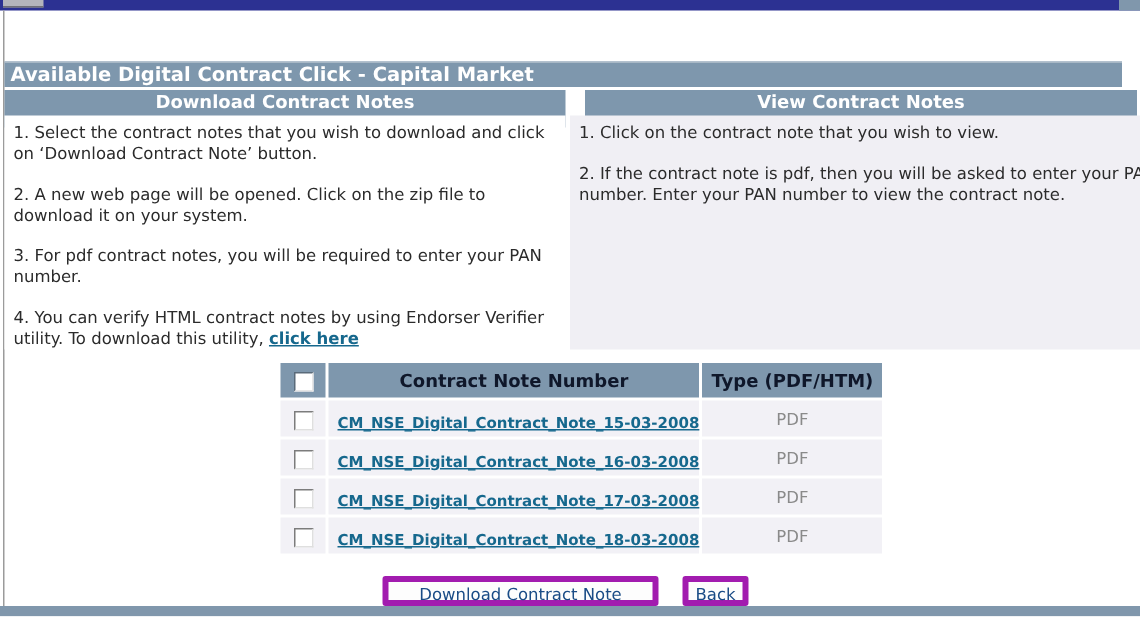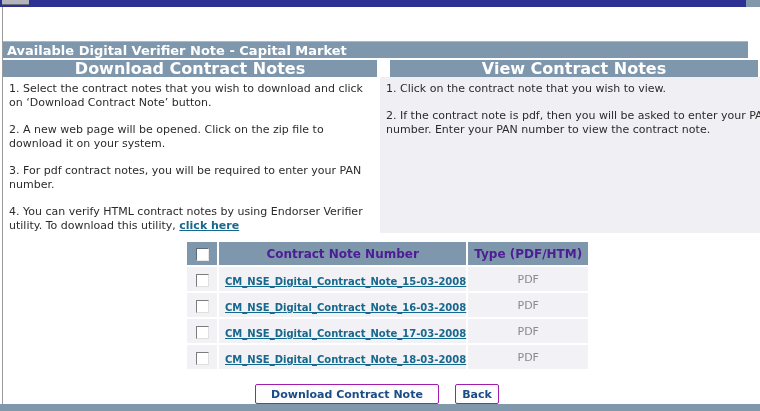--- a/index.html
+++ b/index.html
@@ -14,37 +14,37 @@
   .topbar-right { position:absolute; right:0; top:0; width:14px; height:7px; background:#8097ac; }
   .left-border { position:absolute; left:2px; top:7px; width:1px; height:397px; background:#9b9b9b; }
 
   .title-bar {
     position:absolute; left:3px; top:41px; width:745px; height:17px;
     background:#7e97ad; color:#ffffff; font-size:13px; font-weight:bold;
     line-height:17px; padding-left:4px; border-top:1px solid #a8b8c6;
   }
   .col-header {
     position:absolute; top:60px; height:25px; background:#7e97ad;
-    color:#ffffff; font-size:16px; font-weight:bold; line-height:17px; text-align:center;
+    color:#ffffff; font-size:12px; font-weight:bold; line-height:17px; text-align:center;
   }
   .col-header.dl { left:3px;   width:374px; }
   .col-header.vw { left:390px; width:368px; }
 
   .panel { position:absolute; top:77px; height:156px; padding:5px 6px; font-size:11px; line-height:14px; color:#2b2b2b; }
   .panel.dl-panel { left:3px;   width:374px; background:#ffffff; }
   .panel.vw-panel { left:380px; width:400px; background:#f0eff4; }
   .panel p { margin:0 0 13px 0; }
   .link { color:#16688d; font-weight:bold; text-decoration:underline; cursor:pointer; }
 
   table.notes {
     position:absolute; left:185px; top:240px;
     border-collapse:separate; border-spacing:2px; table-layout:fixed;
   }
   table.notes th {
-    background:#7e97ad; color:#4c1d95; font-size:12px; font-weight:bold;
+    background:#7e97ad; color:#0f172a; font-size:12px; font-weight:bold;
     height:23px; text-align:center; vertical-align:middle;
   }
   table.notes td { background:#f2f1f6; height:24px; vertical-align:middle; }
   td.cb, th.cb { text-align:center; }
   td.note { padding-left:6px; }
   a.note-link { color:#16688d; font-weight:bold; font-size:10px; text-decoration:underline; cursor:pointer; white-space:nowrap; }
   td.type { text-align:center; color:#8a8a8a; font-size:11px; }
 
   .checkbox {
     display:inline-block; width:13px; height:13px; background:#ffffff;
@@ -52,41 +52,41 @@
     border-bottom:1px solid #dfdfdf; border-right:1px solid #dfdfdf;
     vertical-align:middle; cursor:pointer;
   }
   th.cb .checkbox { border-color:#5a6b7a #e6e6e6 #e6e6e6 #5a6b7a; }
 
   .btn-row {
     position:absolute; left:187px; top:384px; width:380px;
     display:flex; justify-content:center; align-items:center; gap:16px;
   }
   .btn {
-    height:20px; background:#fdfdfd; border:1px solid #a21caf; border-radius:2px;
-    color:#1a4c86; font-family:"DejaVu Sans", sans-serif; font-size:11px; font-weight:bold;
+    height:20px; background:#fdfdfd; border:4px solid #a21caf; border-radius:2px;
+    color:#1a4c86; font-family:"DejaVu Sans", sans-serif; font-size:11px; font-weight:normal;
     cursor:pointer; line-height:17px;
   }
   .btn.download { width:184px; }
   .btn.back { width:44px; }
 
   .bottom-bar { position:absolute; left:0; top:404px; width:760px; height:7px; background:#8097ac; }
 </style>
 </head>
 <body>
 
 <div id="page">
 
   <div class="topbar">
     <div class="topbar-tab"></div>
     <div class="topbar-right"></div>
   </div>
   <div class="left-border"></div>
 
-  <div class="title-bar">Available Digital Verifier Note - Capital Market</div>
+  <div class="title-bar">Available Digital Contract Click - Capital Market</div>
 
   <div class="col-header dl">Download Contract Notes</div>
   <div class="col-header vw">View Contract Notes</div>
 
   <div class="panel dl-panel">
     <p>1. Select the contract notes that you wish to download and click on ‘Download Contract Note’ button.</p>
     <p>2. A new web page will be opened. Click on the zip file to download it on your system.</p>
     <p>3. For pdf contract notes, you will be required to enter your PAN number.</p>
     <p><span>4. You can verify HTML contract notes by using Endorser Verifier utility. To download this utility, </span><a class="link">click here</a></p>
   </div>

